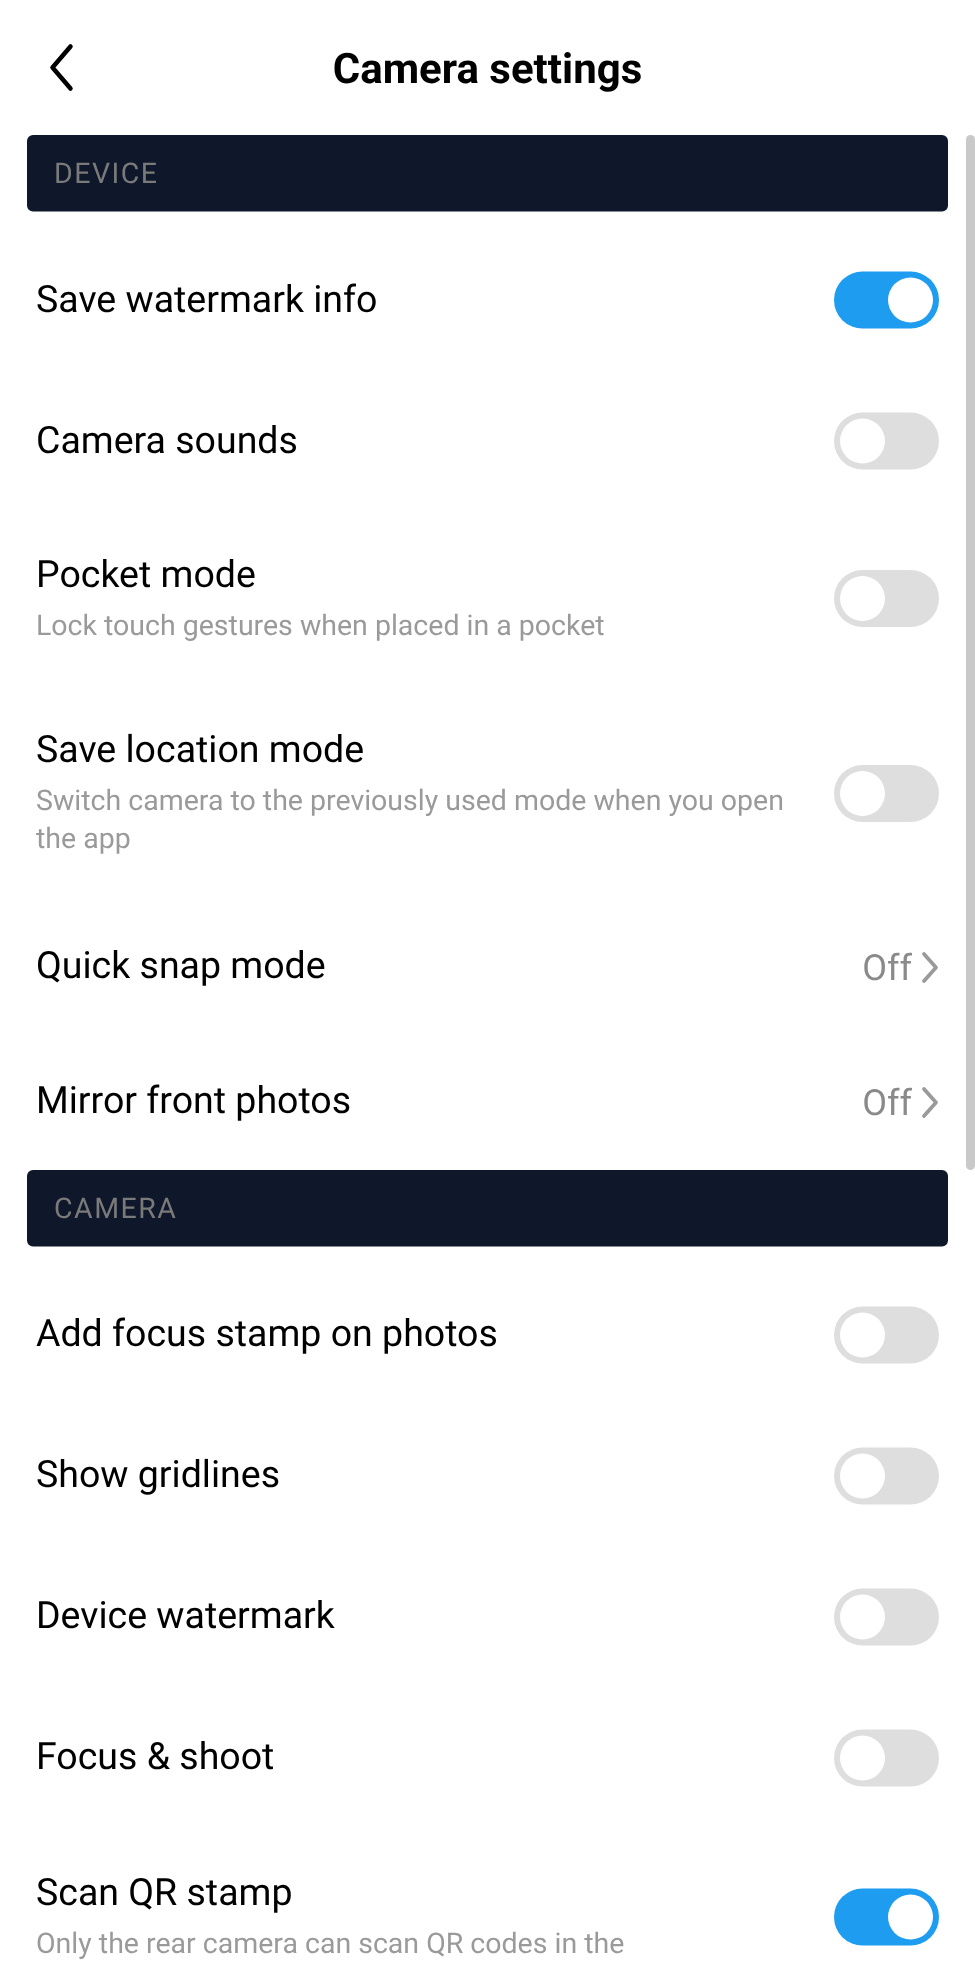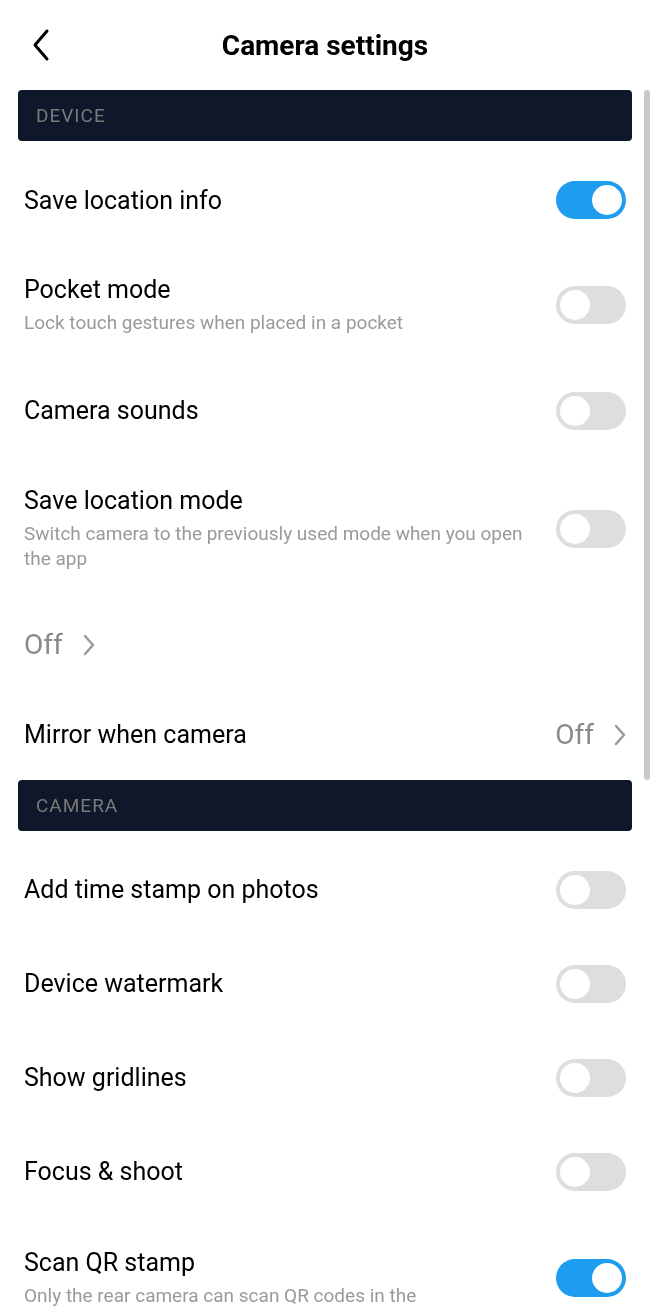--- a/index.html
+++ b/index.html
@@ -67,23 +67,23 @@
       color: #000000;
       font-weight: 400;
     }
     .row-desc {
       font-size: 19px;
       color: #9a9a9a;
       margin-top: 6px;
       line-height: 1.35;
     }
     .row-value {
-      font-size: 28px;
+      font-size: 24px;
       color: #8a8a8a;
-      margin-right: 20px;
+      margin-right: 6px;
     }
     .chevron {
       display: flex;
       align-items: center;
     }
     .toggle {
       width: 70px;
       height: 38px;
       border-radius: 19px;
       position: relative;
@@ -137,100 +137,103 @@
   </div>
   <div class="title">Camera settings</div>
 </div>
 
 <div class="content">
 
   <div class="section-header">DEVICE</div>
 
   <div class="row">
     <div class="row-text">
-      <div class="row-title">Save location info</div>
+      <div class="row-title">Save watermark info</div>
     </div>
     <div class="toggle on">
+        <div class="knob"></div>
+      </div>
+  </div>
+
+  <div class="row">
+    <div class="row-text">
+      <div class="row-title">Camera sounds</div>
+    </div>
+    <div class="toggle off">
         <div class="knob"></div>
       </div>
   </div>
 
   <div class="row">
     <div class="row-text">
       <div class="row-title">Pocket mode</div>
       <div class="row-desc">Lock touch gestures when placed in a pocket</div>
     </div>
     <div class="toggle off">
         <div class="knob"></div>
       </div>
   </div>
 
   <div class="row">
     <div class="row-text">
-      <div class="row-title">Camera sounds</div>
-    </div>
-    <div class="toggle off">
-        <div class="knob"></div>
-      </div>
-  </div>
-
-  <div class="row">
-    <div class="row-text">
       <div class="row-title">Save location mode</div>
       <div class="row-desc">Switch camera to the previously used mode when you open the app</div>
     </div>
     <div class="toggle off">
         <div class="knob"></div>
       </div>
   </div>
 
   <div class="row">
+    <div class="row-text">
+      <div class="row-title">Quick snap mode</div>
+    </div>
     <div class="row-value">Off</div>
     <div class="chevron">
       <svg width="12" height="22" viewBox="0 0 12 22">
           <polyline points="2,2 10,11 2,20" fill="none" stroke="#9a9a9a" stroke-width="2.5" stroke-linecap="round" stroke-linejoin="round"></polyline>
         </svg>
     </div>
   </div>
 
   <div class="row">
     <div class="row-text">
-      <div class="row-title">Mirror when camera</div>
+      <div class="row-title">Mirror front photos</div>
     </div>
     <div class="row-value">Off</div>
     <div class="chevron">
       <svg width="12" height="22" viewBox="0 0 12 22">
           <polyline points="2,2 10,11 2,20" fill="none" stroke="#9a9a9a" stroke-width="2.5" stroke-linecap="round" stroke-linejoin="round"></polyline>
         </svg>
     </div>
   </div>
 
   <div class="section-header">CAMERA</div>
 
   <div class="row">
     <div class="row-text">
-      <div class="row-title">Add time stamp on photos</div>
+      <div class="row-title">Add focus stamp on photos</div>
+    </div>
+    <div class="toggle off">
+        <div class="knob"></div>
+      </div>
+  </div>
+
+  <div class="row">
+    <div class="row-text">
+      <div class="row-title">Show gridlines</div>
     </div>
     <div class="toggle off">
         <div class="knob"></div>
       </div>
   </div>
 
   <div class="row">
     <div class="row-text">
       <div class="row-title">Device watermark</div>
-    </div>
-    <div class="toggle off">
-        <div class="knob"></div>
-      </div>
-  </div>
-
-  <div class="row">
-    <div class="row-text">
-      <div class="row-title">Show gridlines</div>
     </div>
     <div class="toggle off">
         <div class="knob"></div>
       </div>
   </div>
 
   <div class="row">
     <div class="row-text">
       <div class="row-title">Focus &amp; shoot</div>
     </div>

